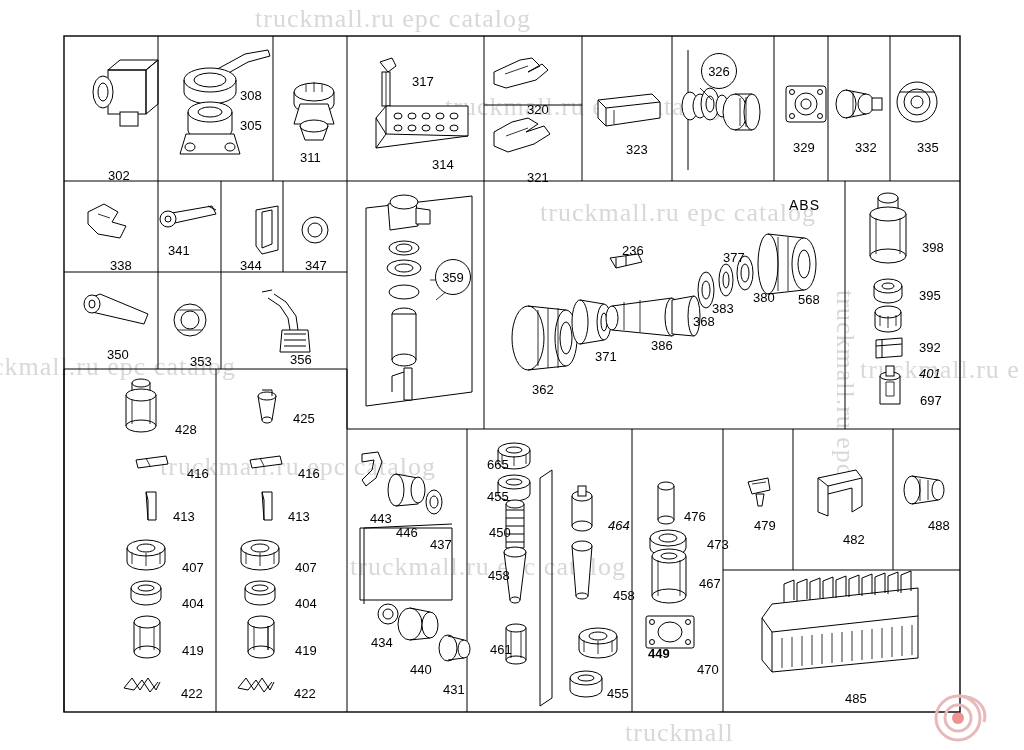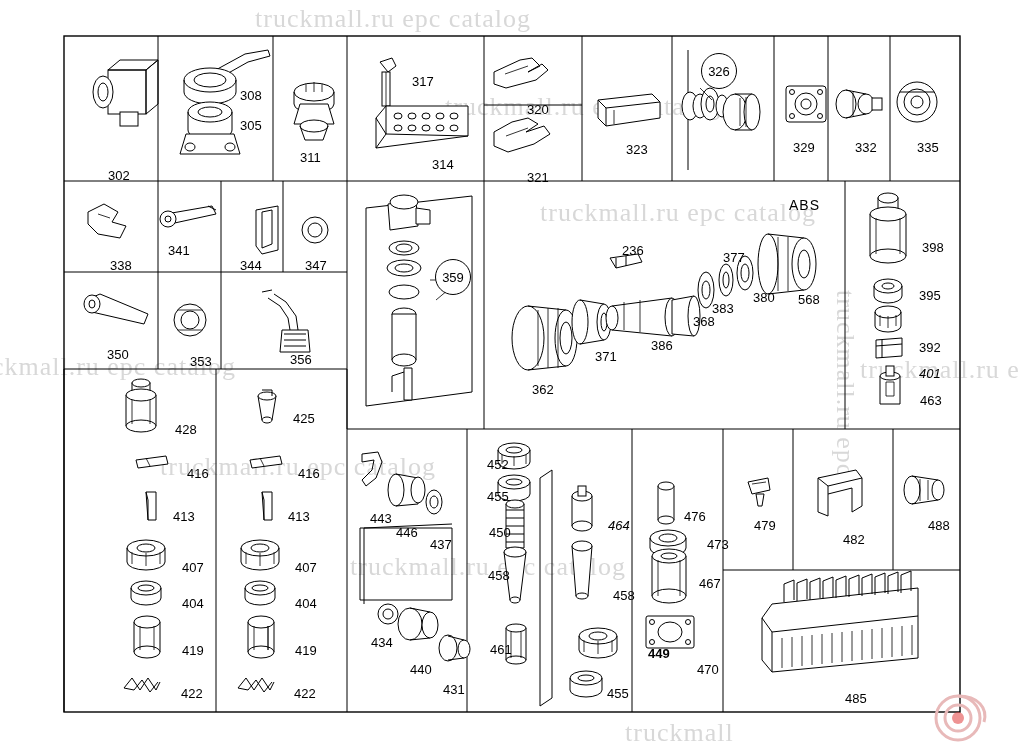--- a/index.html
+++ b/index.html
@@ -602,21 +602,21 @@
     <div class="lbl circ" style="left: 435px; top: 259px;">359</div>
     <div class="lbl" style="left: 532px; top: 382px;">362</div>
     <div class="lbl" style="left: 798px; top: 292px;">568</div>
     <div class="lbl" style="left: 693px; top: 314px;">368</div>
     <div class="lbl" style="left: 595px; top: 349px;">371</div>
     <div class="lbl" style="left: 622px; top: 243px;">236</div>
     <div class="lbl" style="left: 723px; top: 250px;">377</div>
     <div class="lbl" style="left: 753px; top: 290px;">380</div>
     <div class="lbl" style="left: 712px; top: 301px;">383</div>
     <div class="lbl" style="left: 651px; top: 338px;">386</div>
-    <div class="lbl" style="left: 920px; top: 393px;">463</div>
+    <div class="lbl" style="left: 920px; top: 393px;">697</div>
     <div class="lbl" style="left: 919px; top: 340px;">392</div>
     <div class="lbl" style="left: 919px; top: 288px;">395</div>
     <div class="lbl" style="left: 922px; top: 240px;">398</div>
     <div class="lbl" style="left: 919px; top: 366px; font-style: italic;">401</div>
     <div class="lbl" style="left: 182px; top: 596px;">404</div>
     <div class="lbl" style="left: 295px; top: 596px;">404</div>
     <div class="lbl" style="left: 182px; top: 560px;">407</div>
     <div class="lbl" style="left: 295px; top: 560px;">407</div>
     <div class="lbl" style="left: 173px; top: 509px;">413</div>
     <div class="lbl" style="left: 288px; top: 509px;">413</div>
@@ -629,21 +629,21 @@
     <div class="lbl" style="left: 293px; top: 411px;">425</div>
     <div class="lbl" style="left: 175px; top: 422px;">428</div>
     <div class="lbl" style="left: 443px; top: 682px;">431</div>
     <div class="lbl" style="left: 371px; top: 635px;">434</div>
     <div class="lbl" style="left: 430px; top: 537px;">437</div>
     <div class="lbl" style="left: 410px; top: 662px;">440</div>
     <div class="lbl" style="left: 370px; top: 511px;">443</div>
     <div class="lbl" style="left: 396px; top: 525px;">446</div>
     <div class="lbl" style="left: 648px; top: 646px; font-weight: bold;">449</div>
     <div class="lbl" style="left: 489px; top: 525px;">450</div>
-    <div class="lbl" style="left: 487px; top: 457px;">452</div>
+    <div class="lbl" style="left: 487px; top: 457px;">665</div>
     <div class="lbl" style="left: 487px; top: 489px;">455</div>
     <div class="lbl" style="left: 607px; top: 686px;">455</div>
     <div class="lbl" style="left: 488px; top: 568px;">458</div>
     <div class="lbl" style="left: 613px; top: 588px;">458</div>
     <div class="lbl" style="left: 490px; top: 642px;">461</div>
     <div class="lbl" style="left: 608px; top: 518px; font-style: italic;">464</div>
     <div class="lbl" style="left: 699px; top: 576px;">467</div>
     <div class="lbl" style="left: 697px; top: 662px;">470</div>
     <div class="lbl" style="left: 707px; top: 537px;">473</div>
     <div class="lbl" style="left: 684px; top: 509px;">476</div>

